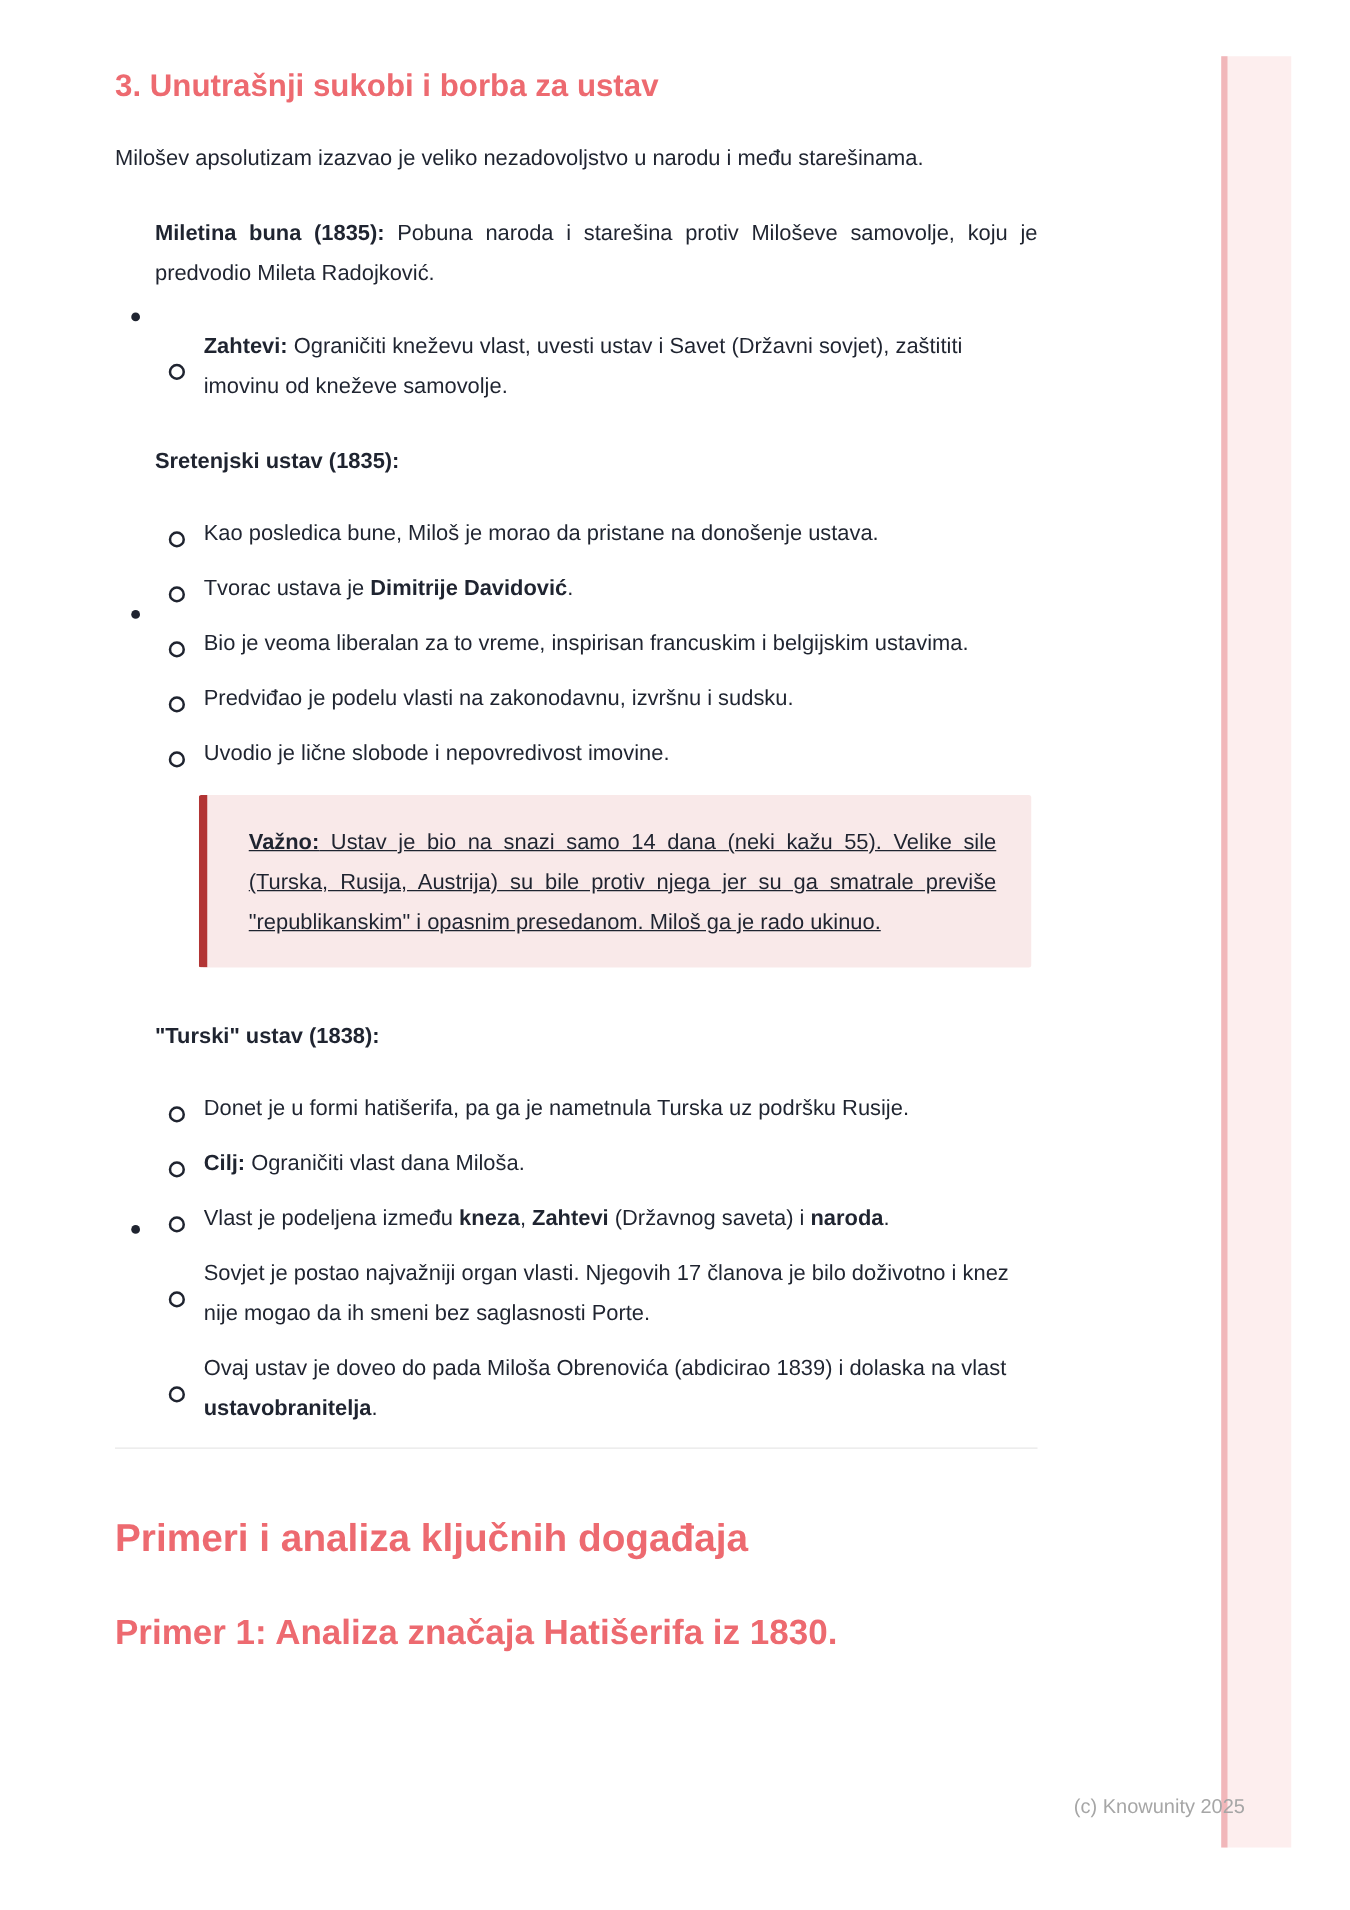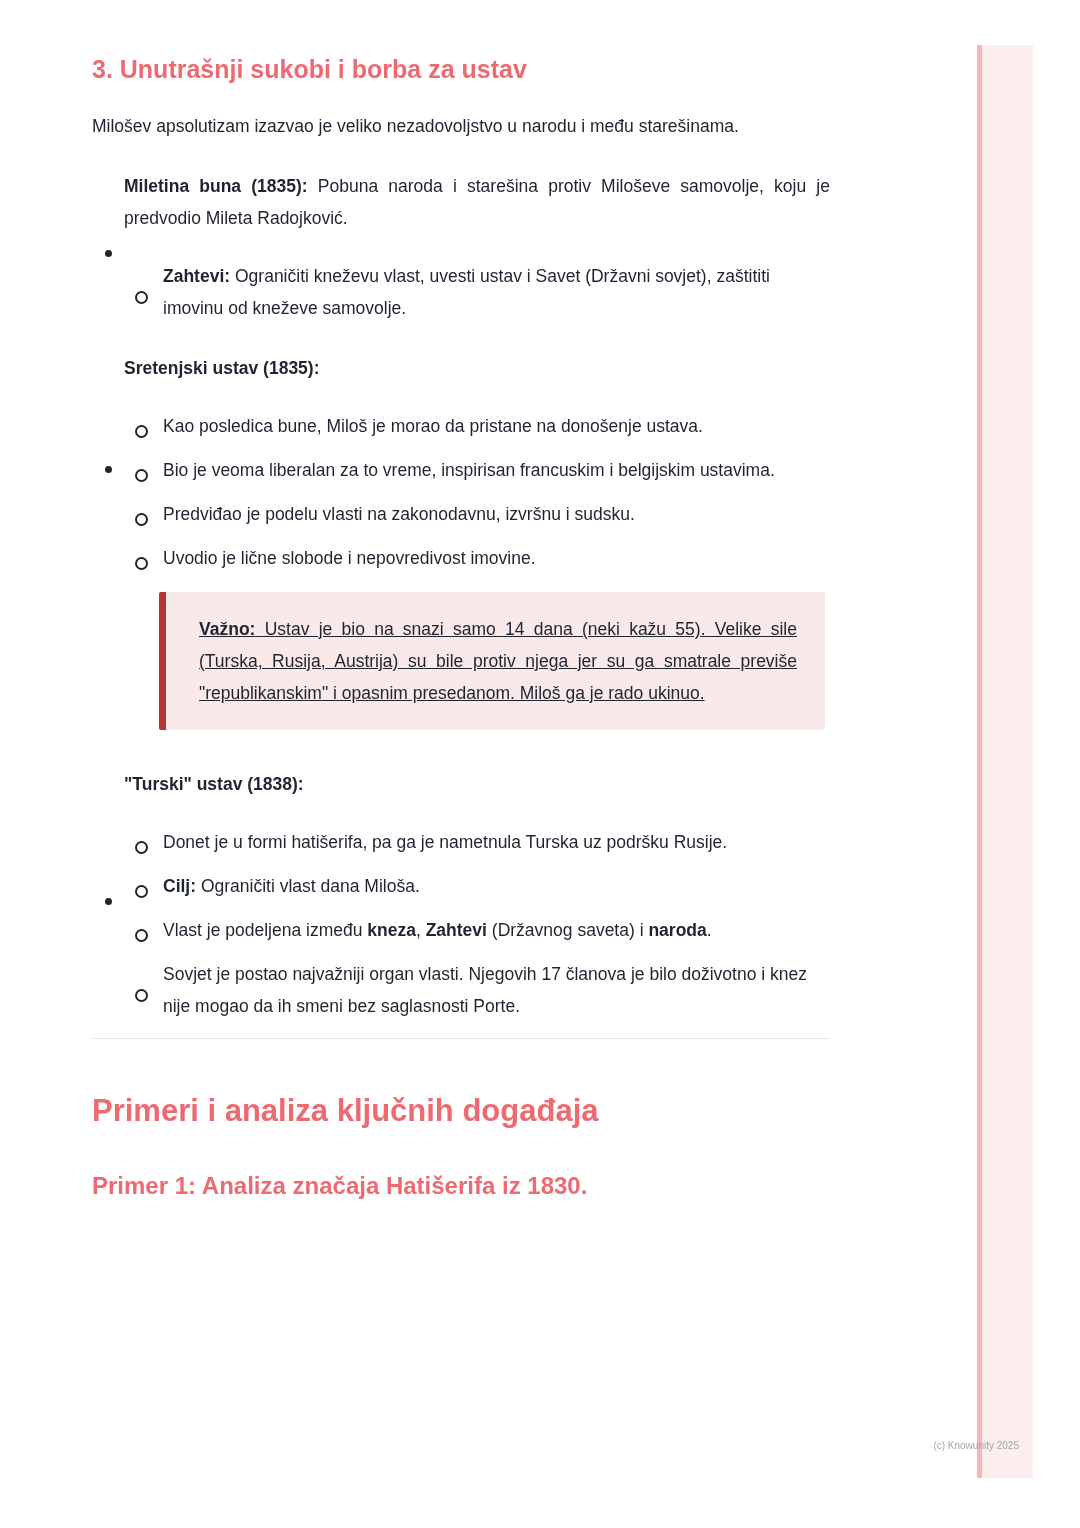--- a/index.html
+++ b/index.html
@@ -23,37 +23,37 @@
   }
   .side-bar{
     position:absolute;
     top:45px;left:977px;
     width:51px;height:1433px;
     background:var(--strip-bg);
     border-left:5px solid var(--strip-border);
   }
   .copyright{
     position:absolute;
-    top:1436px;right:61px;
-    font-size:10px;line-height:20px;
+    top:1436px;right:84px;
+    font-size:16px;line-height:20px;
     color:var(--muted);
     z-index:2;
   }
   .content{
     position:absolute;
     left:92px;top:0;
     width:738px;
     font-size:17.5px;
     line-height:32px;
     z-index:1;
   }
   .h{color:var(--accent);font-weight:700;}
   .h1{font-size:31px;line-height:36px;margin-top:54px;}
   .h2{font-size:25px;line-height:30px;margin-top:54px;}
-  .h3{font-size:24px;line-height:30px;margin-top:42px;}
+  .h3{font-size:28px;line-height:30px;margin-top:42px;}
   .para{margin:26px 0 0 0;text-align:justify;}
   .ul1{margin-top:28px;}
   .li{display:flex;align-items:center;}
   .li1 + .li1{margin-top:28px;}
   .m1{
     flex:none;width:7px;height:7px;border-radius:50%;
     background:var(--text);
     margin:12px 0 0 13px;
   }
   .li1 > .txt{flex:1;margin-left:12px;text-align:justify;}
@@ -97,20 +97,24 @@
         </div>
         <div class="li li1">
           <span class="m1"></span>
           <div class="txt"><b>Sretenjski ustav (1835):</b><div class="ul2">
               <div class="li li2">
                 <span class="m2"></span>
                 <div class="txt"><span>Kao posledica bune, Miloš je morao da pristane na donošenje ustava.</span></div>
               </div>
               <div class="li li2">
                 <span class="m2"></span>
+                <div class="txt"><span>Tvorac ustava je </span><b>Dimitrije Davidović</b><span>.</span></div>
+              </div>
+              <div class="li li2">
+                <span class="m2"></span>
                 <div class="txt"><span>Bio je veoma liberalan za to vreme, inspirisan francuskim i belgijskim ustavima.</span></div>
               </div>
               <div class="li li2">
                 <span class="m2"></span>
                 <div class="txt"><span>Predviđao je podelu vlasti na zakonodavnu, izvršnu i sudsku.</span></div>
               </div>
               <div class="li li2">
                 <span class="m2"></span>
                 <div class="txt"><span>Uvodio je lične slobode i nepovredivost imovine.</span></div>
               </div>
@@ -133,20 +137,24 @@
                 <div class="txt"><b>Cilj:</b><span> Ograničiti vlast dana Miloša.</span></div>
               </div>
               <div class="li li2">
                 <span class="m2"></span>
                 <div class="txt"><span>Vlast je podeljena između </span><b>kneza</b><span>, </span><b>Zahtevi</b><span> (Državnog saveta) i </span><b>naroda</b><span>.</span></div>
               </div>
               <div class="li li2">
                 <span class="m2"></span>
                 <div class="txt"><span>Sovjet je postao najvažniji organ vlasti. Njegovih 17 članova je bilo doživotno i knez nije mogao da ih smeni bez saglasnosti Porte.</span></div>
               </div>
+              <div class="li li2">
+                <span class="m2"></span>
+                <div class="txt"><span>Ovaj ustav je doveo do pada Miloša Obrenovića (abdicirao 1839) i dolaska na vlast </span><b>ustavobranitelja</b><span>.</span></div>
+              </div>
             </div></div>
         </div>
       </div>
       <div class="divider"></div>
       <div class="h h1">Primeri i analiza ključnih događaja</div>
       <div class="h h3">Primer 1: Analiza značaja Hatišerifa iz 1830.</div>
     </div>
   <div class="copyright">(c) Knowunity 2025</div>
 </div>
 

